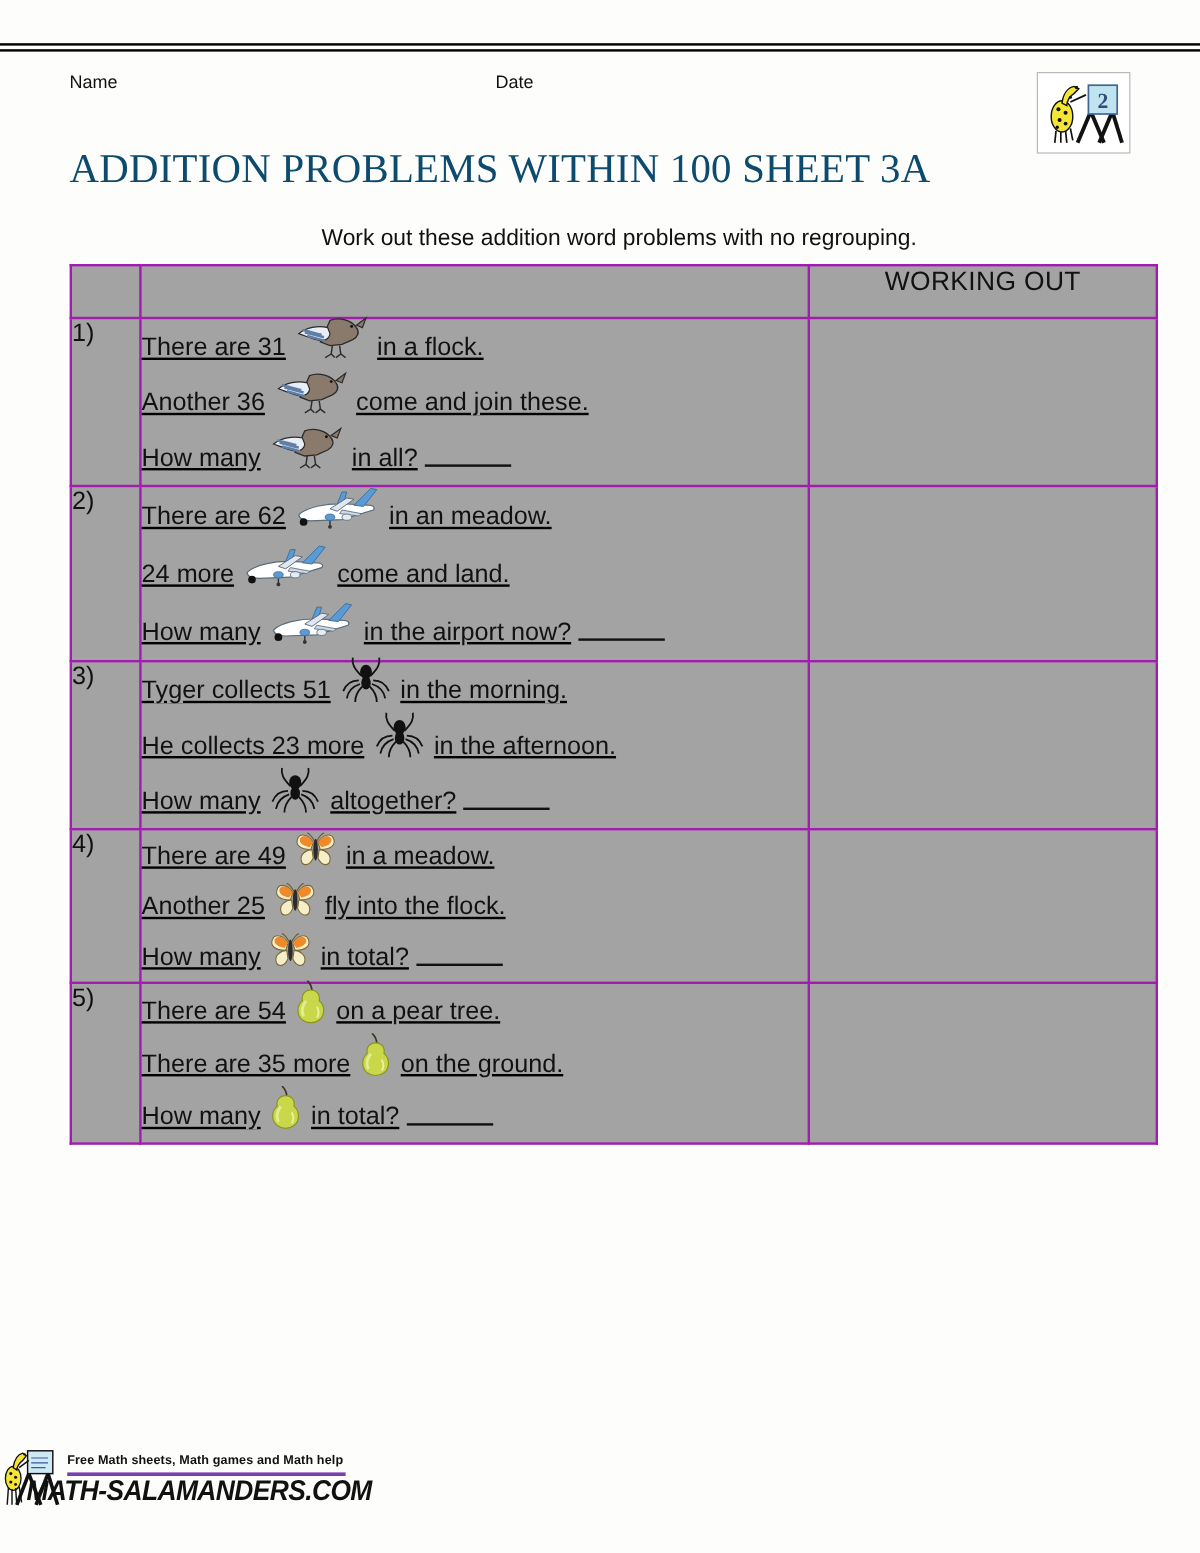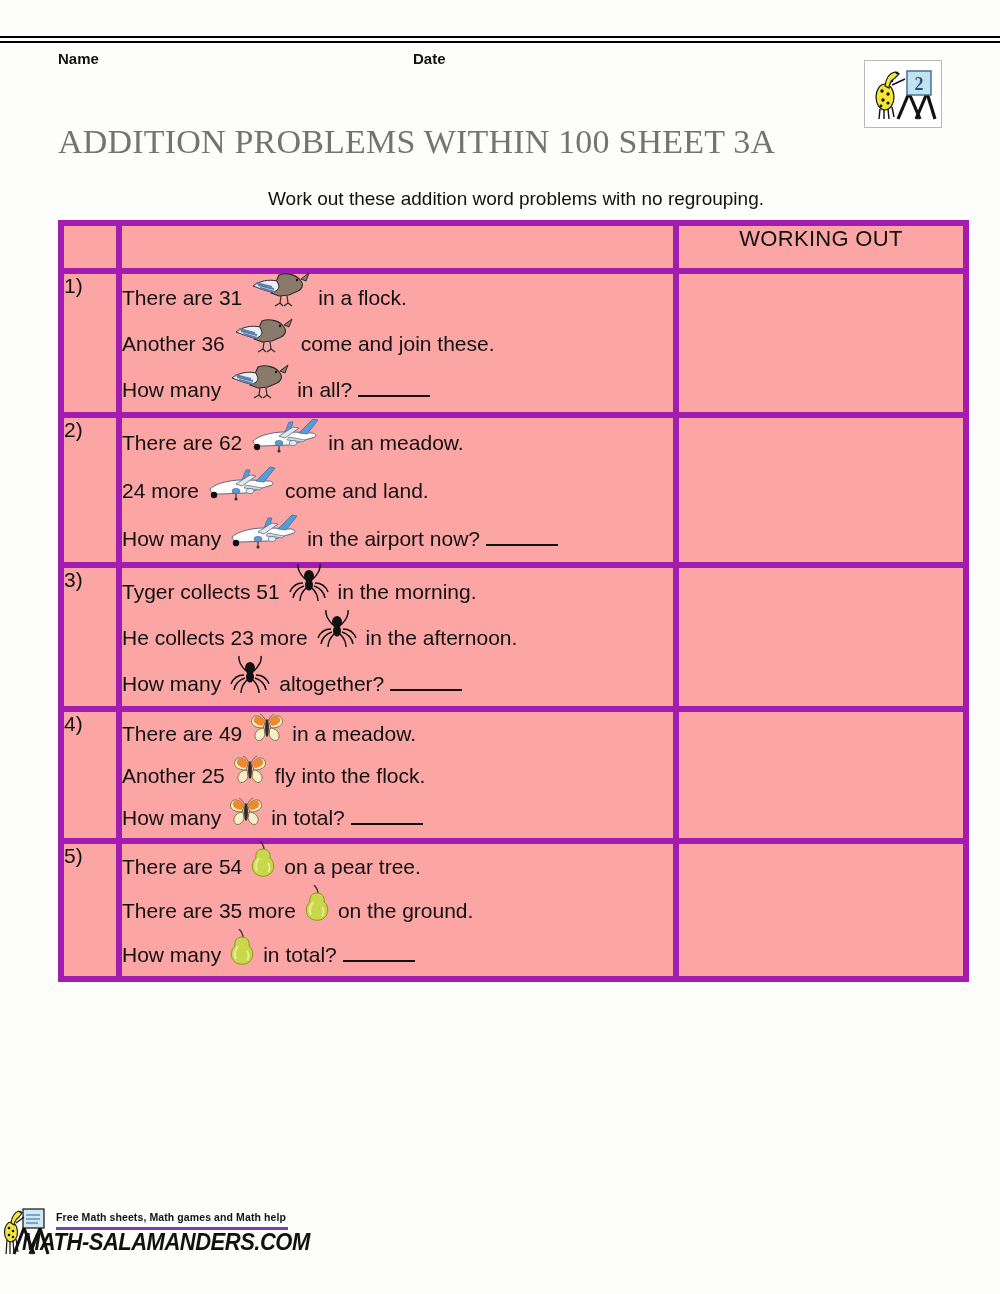--- a/index.html
+++ b/index.html
@@ -26,24 +26,23 @@
     border-top: 2px solid #000000;
     border-bottom: 2px solid #000000;
     box-sizing: border-box;
     background: #ffffff;
   }
 
   
   .hdr-row {
     position: absolute;
     left: 0;
-    top: 50px;
+    top: 60px;
     width: 838px;
     height: 24px;
-    font-weight: bold;
   }
   .hdr-name {
     position: absolute;
     left: 58px;
     top: 0;
     font-size: 15px;
     color: #111;
   }
   .hdr-date {
     position: absolute;
@@ -67,21 +66,21 @@
   .logo-box svg { display: block; }
 
   
   .title {
     position: absolute;
     left: 58px;
     top: 123px;
     font-family: "Liberation Serif", serif;
     font-size: 34px;
     letter-spacing: 0.2px;
-    color: #737373;
+    color: #0c4a6e;
     white-space: nowrap;
   }
 
   
   .subtitle {
     position: absolute;
     left: 16px;
     top: 188px;
     width: 1000px;
     text-align: center;
@@ -92,24 +91,24 @@
   
   .sheet-table {
     position: absolute;
     left: 58px;
     top: 220px;
     width: 905px;
     border-collapse: collapse;
     table-layout: fixed;
   }
   .sheet-table td, .sheet-table th {
-    border: 6px solid #a21caf;
+    border: 2px solid #a21caf;
     vertical-align: top;
     padding: 0;
-    background: #fca5a5;
+    background: #a3a3a3;
   }
   col.c-num   { width: 58px; }
   col.c-prob  { width: 557px; }
   col.c-work  { width: 290px; }
 
   .hdr-cell {
     height: 42px;
   }
   .hdr-working {
     text-align: center;
@@ -121,20 +120,21 @@
   }
 
   .num-cell {
     font-size: 21px;
     color: #111;
     padding: 6px 0 0 12px;
     text-align: left;
   }
   .prob-cell {
     padding: 10px 0 14px 10px;
+    text-decoration: underline;
   }
   .work-cell { }
 
   .line {
     font-size: 21px;
     color: #111;
     line-height: 1.0;
     padding: 9px 0 9px 0;
     white-space: nowrap;
     display: flex;

